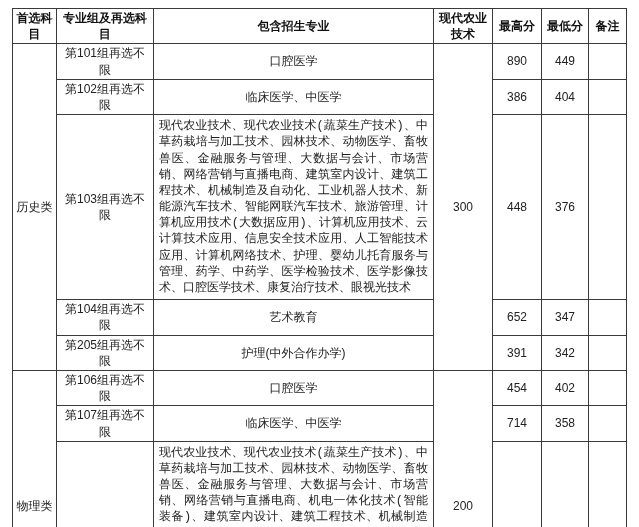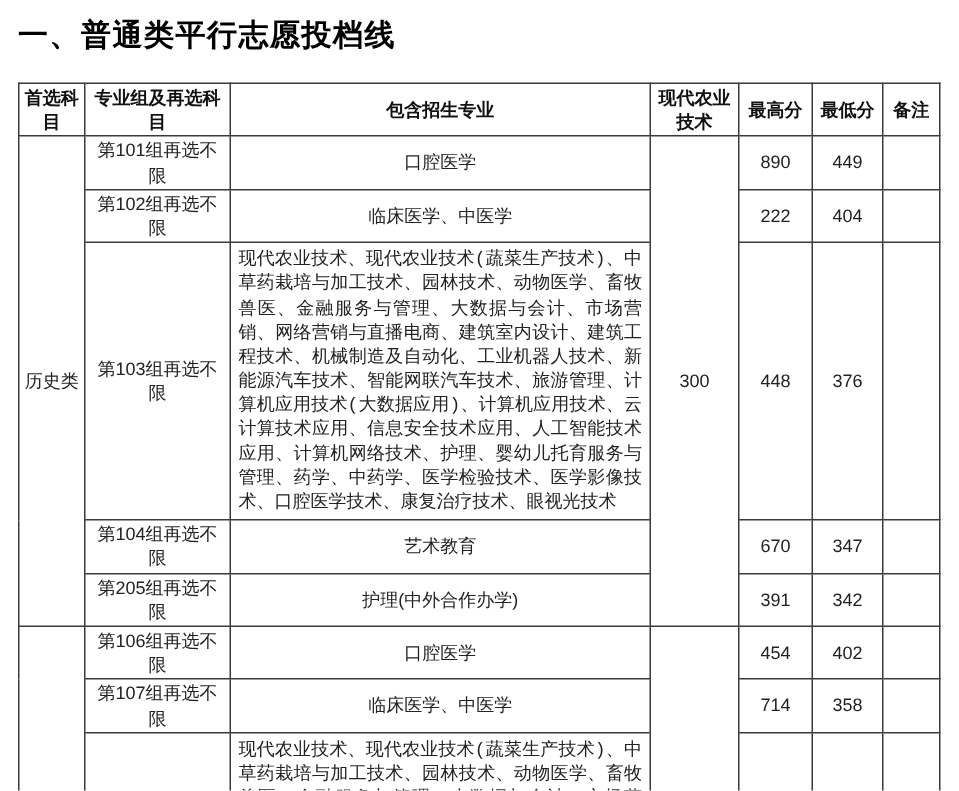--- a/index.html
+++ b/index.html
@@ -55,21 +55,20 @@
   col.c-majors  { width: 280px; }
   col.c-control { width: 59px; }
   col.c-max     { width: 49px; }
   col.c-min     { width: 47px; }
   col.c-remark  { width: 38px; }
 </style>
 </head>
 <body>
 
 <div class="page">
-  <h1 class="title">一、普通类平行志愿投档线</h1>
 
   <table class="score-table">
     <colgroup>
       <col class="c-subject">
         <col class="c-group">
         <col class="c-majors">
       <col class="c-control">
         <col class="c-max">
         <col class="c-min">
         <col class="c-remark">
@@ -92,35 +91,35 @@
         <td class="small-row">第101组再选不限</td>
         <td class="majors">口腔医学</td>
         <td rowspan="5">300</td>
         <td>890</td>
         <td>449</td>
         <td></td>
       </tr>
       <tr>
         <td class="small-row">第102组再选不限</td>
         <td class="majors">临床医学、中医学</td>
-        <td>222</td>
+        <td>386</td>
         <td>404</td>
         <td></td>
       </tr>
       <tr>
         <td>第103组再选不限</td>
         <td class="majors long">现代农业技术、现代农业技术(蔬菜生产技术)、中草药栽培与加工技术、园林技术、动物医学、畜牧兽医、金融服务与管理、大数据与会计、市场营销、网络营销与直播电商、建筑室内设计、建筑工程技术、机械制造及自动化、工业机器人技术、新能源汽车技术、智能网联汽车技术、旅游管理、计算机应用技术(大数据应用)、计算机应用技术、云计算技术应用、信息安全技术应用、人工智能技术应用、计算机网络技术、护理、婴幼儿托育服务与管理、药学、中药学、医学检验技术、医学影像技术、口腔医学技术、康复治疗技术、眼视光技术</td>
         <td>448</td>
         <td>376</td>
         <td></td>
       </tr>
       <tr>
         <td class="small-row">第104组再选不限</td>
         <td class="majors">艺术教育</td>
-        <td>670</td>
+        <td>652</td>
         <td>347</td>
         <td></td>
       </tr>
       <tr>
         <td class="small-row">第205组再选不限</td>
         <td class="majors">护理(中外合作办学)</td>
         <td>391</td>
         <td>342</td>
         <td></td>
       </tr>

